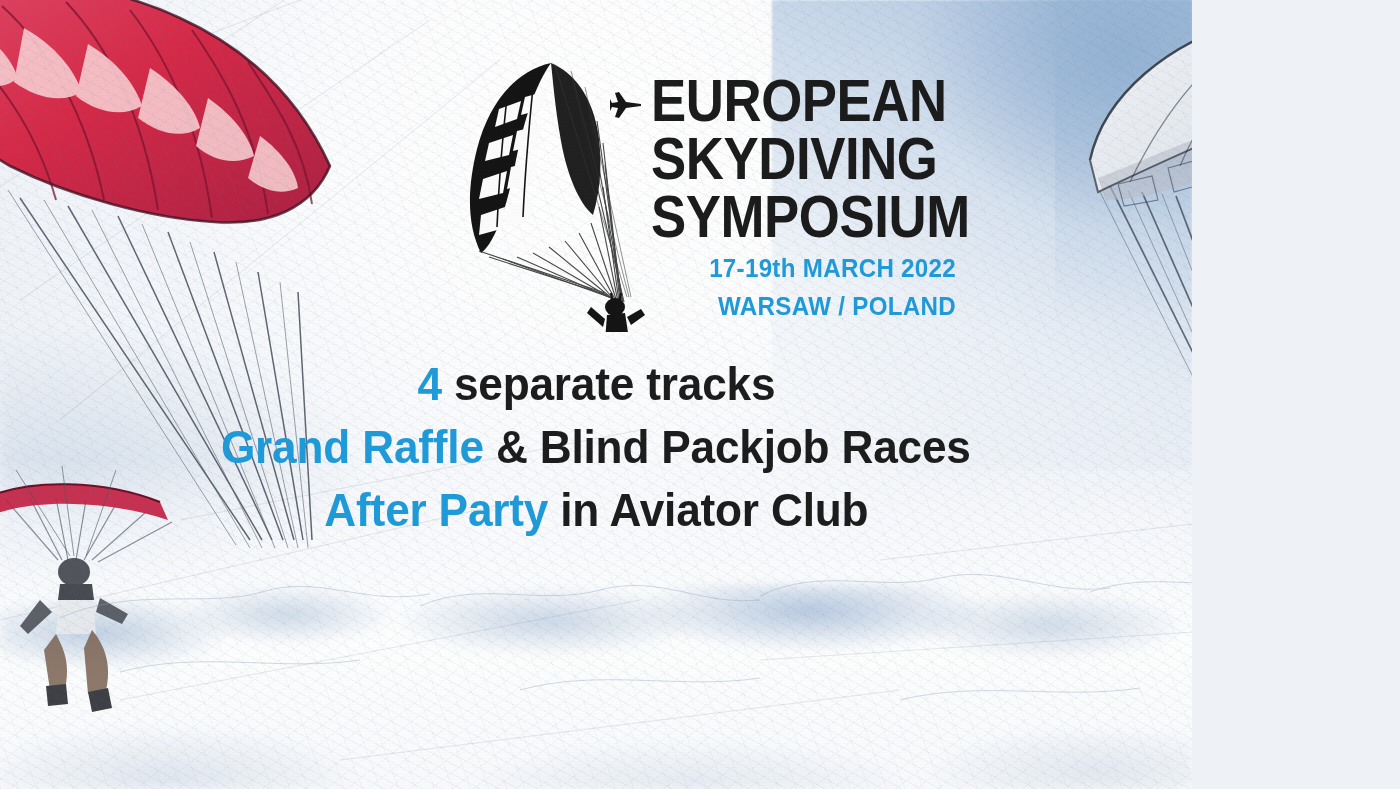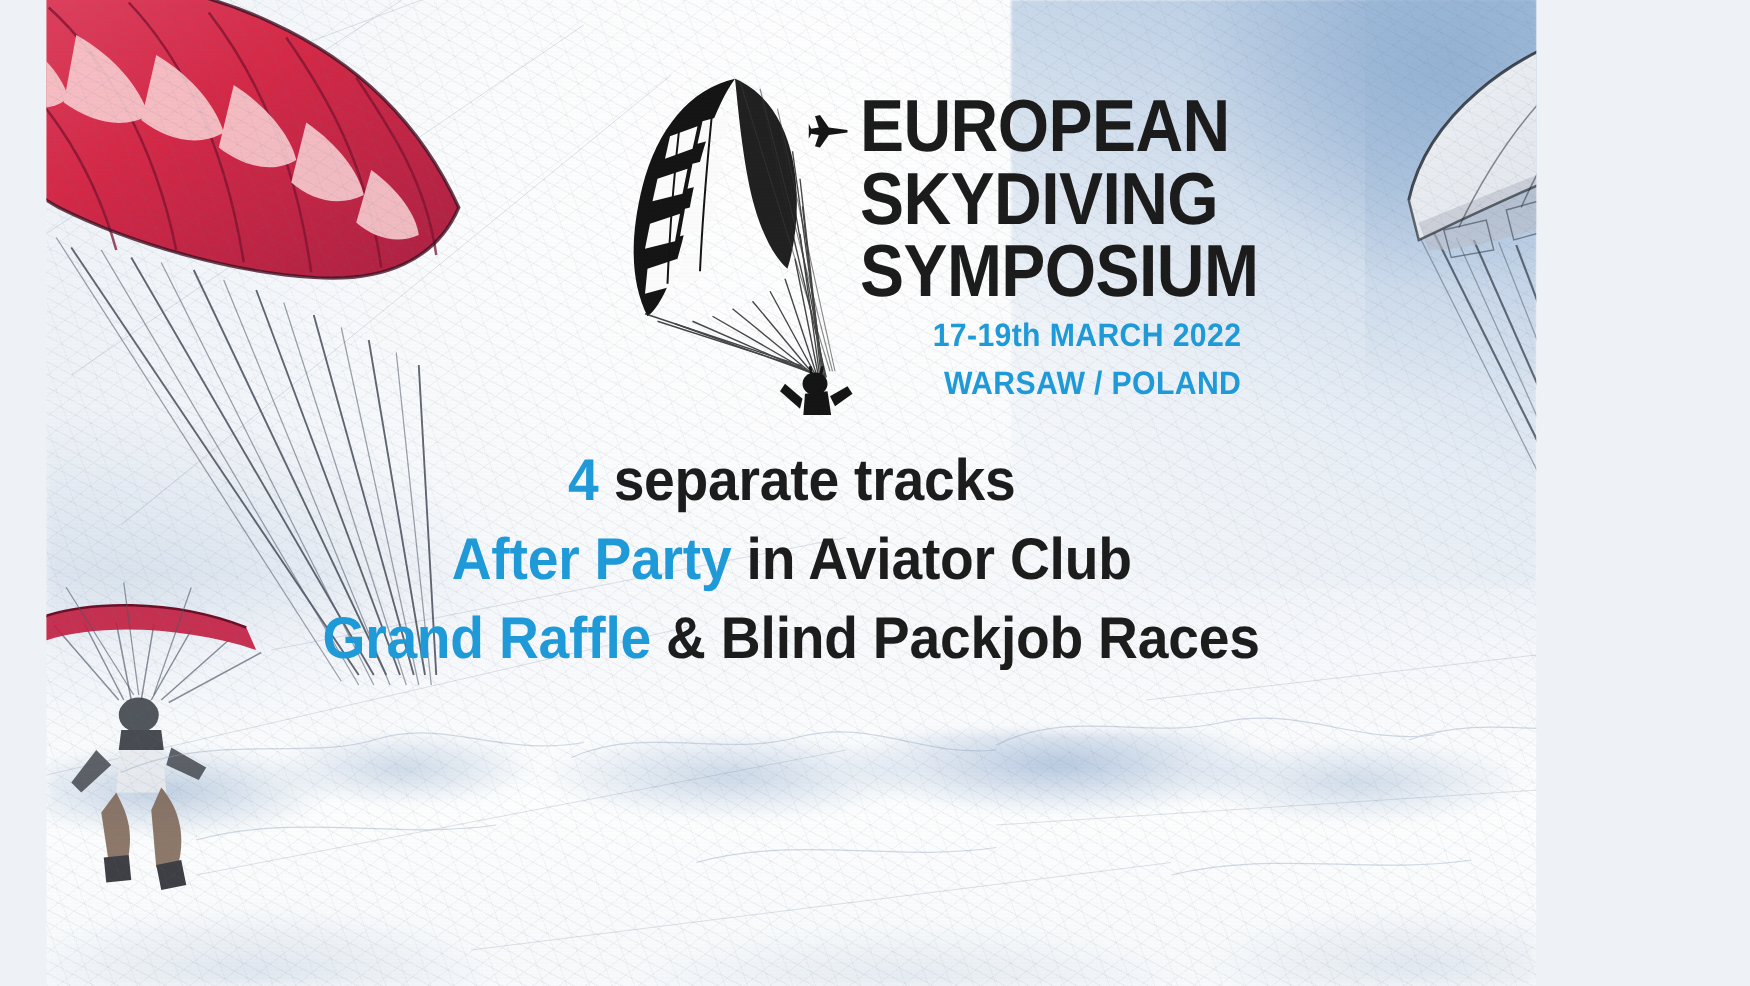--- a/index.html
+++ b/index.html
@@ -7,21 +7,20 @@
   body {
     font-family:"Liberation Sans", sans-serif;
     background:#eef1f5;
   }
 
   .poster{
     position:relative;
     width:1192px; height:789px;
     overflow:hidden;
     background:#f4f6f9;
-    margin-left:37px;
   }
 
   
   .bg-base{
     position:absolute; inset:0;
     background:
       radial-gradient(circle at 50% 18%, #ffffff 0%, #fbfcfd 30%, #f2f5f9 55%, #e9eef5 100%);
   }
   .bg-sky-right{
     position:absolute; top:0; right:0; width:420px; height:470px;
@@ -437,21 +436,21 @@
       <div class="logo-sub">17-19th MARCH 2022</div>
       <div class="logo-sub">WARSAW / POLAND</div>
     </div>
   </div>
 
   <div class="headlines">
     <div class="hl"><span>
       <b class="accent">4</b><b> separate tracks</b>
     </span></div>
     <div class="hl"><span>
+      <b class="accent">Grand Raffle</b><b> &amp; Blind Packjob Races</b>
+    </span></div>
+    <div class="hl"><span>
       <b class="accent">After Party</b><b> in Aviator Club</b>
     </span></div>
-    <div class="hl"><span>
-      <b class="accent">Grand Raffle</b><b> &amp; Blind Packjob Races</b>
-    </span></div>
   </div>
 
   <div class="noise"></div>
 </div>
 
 </body></html>

